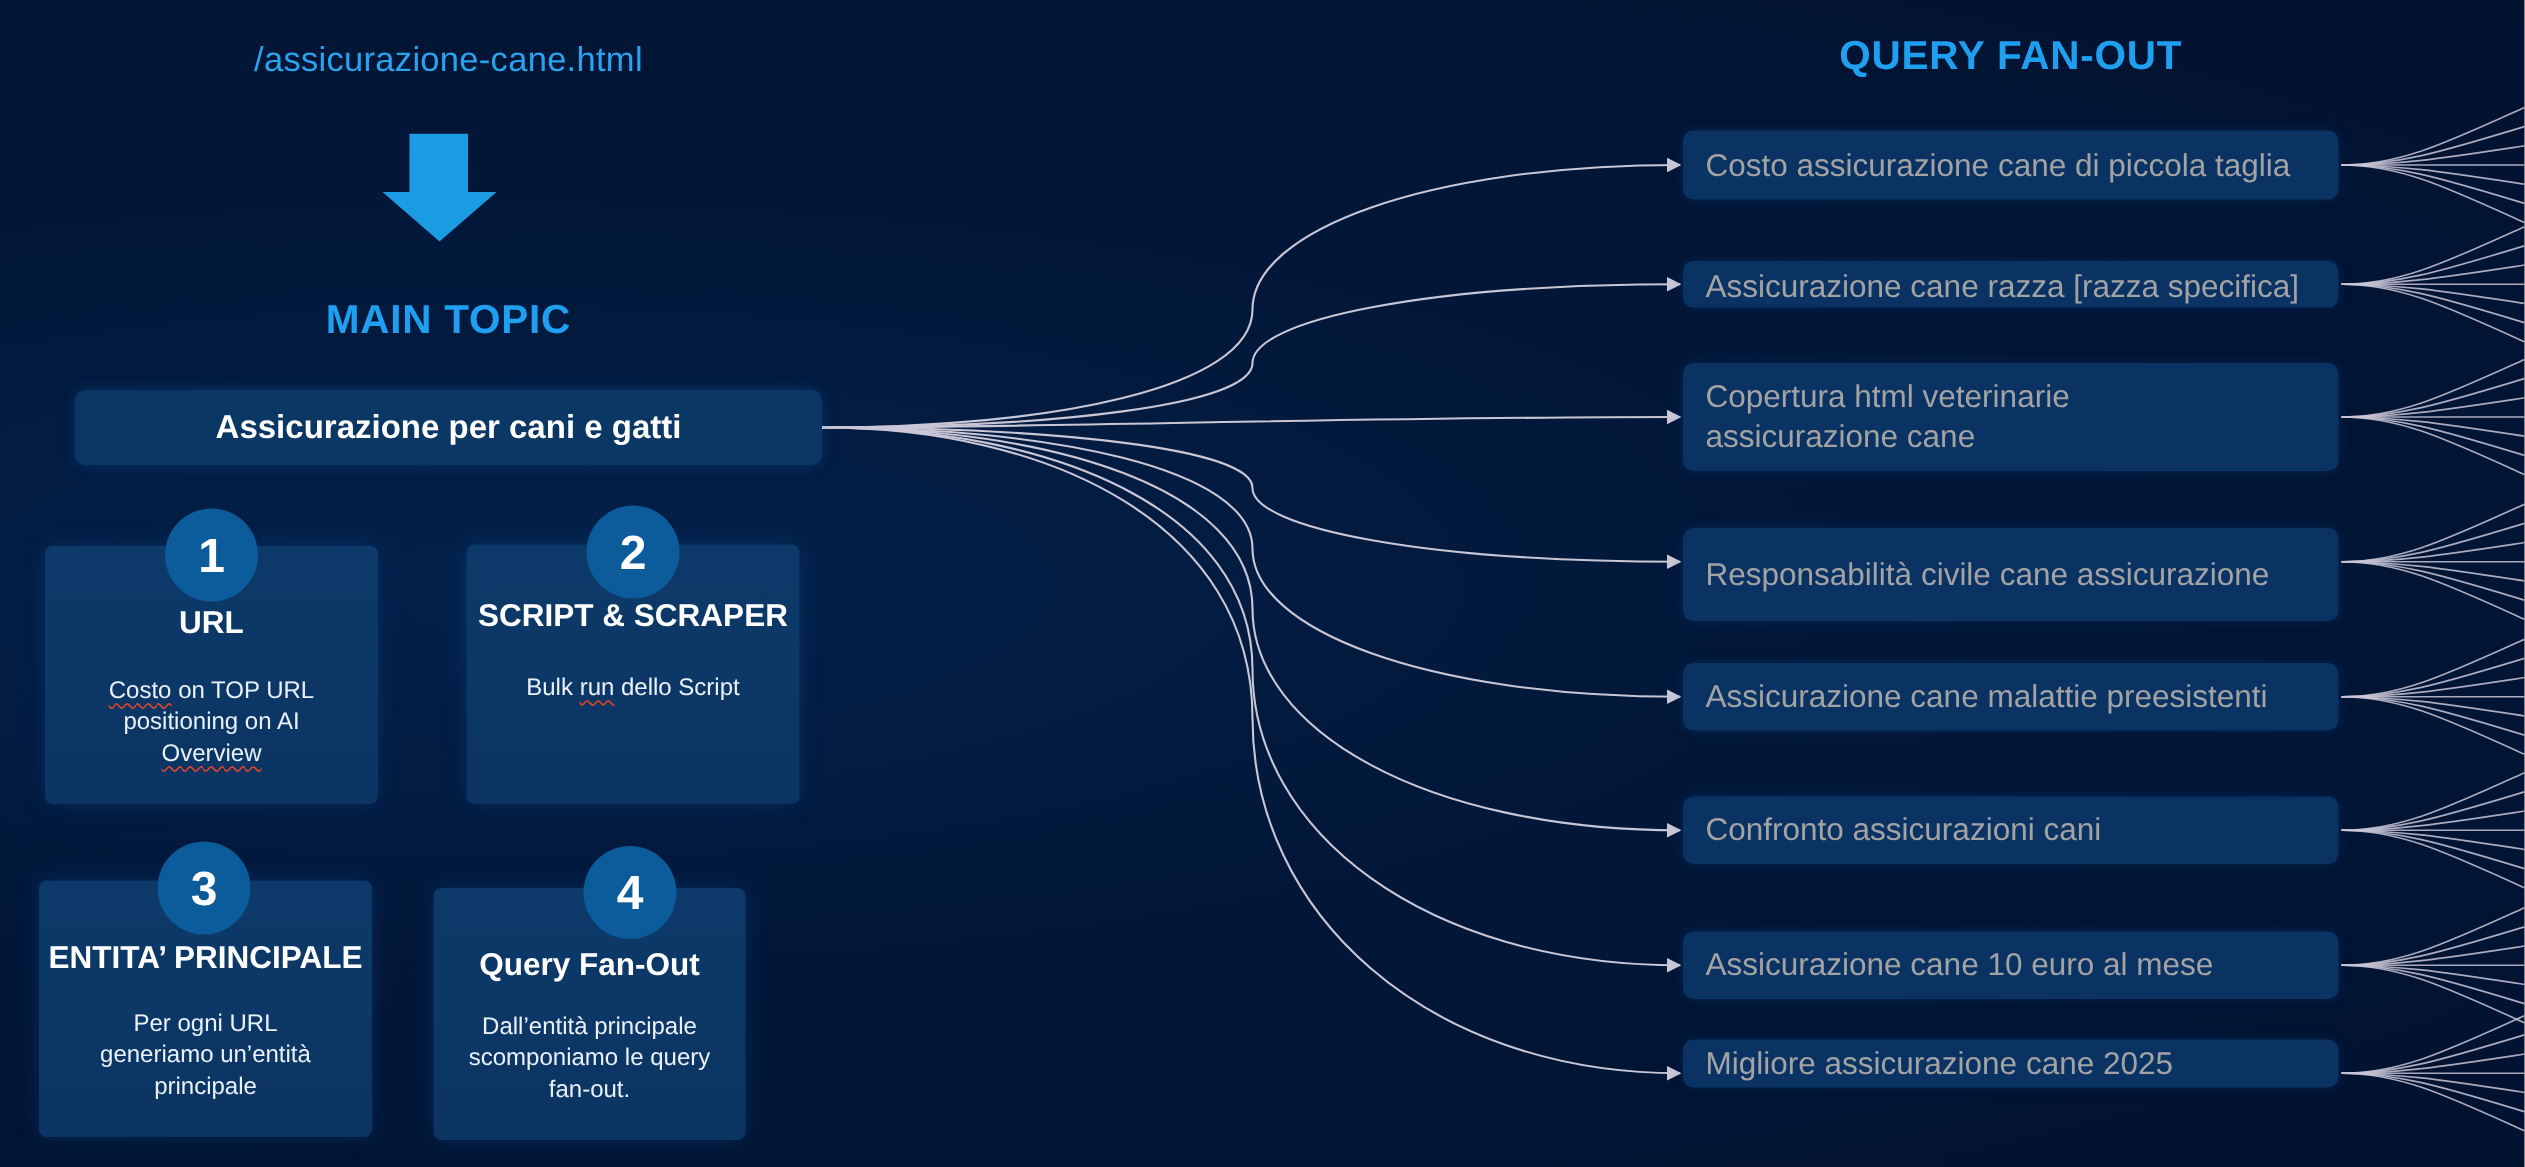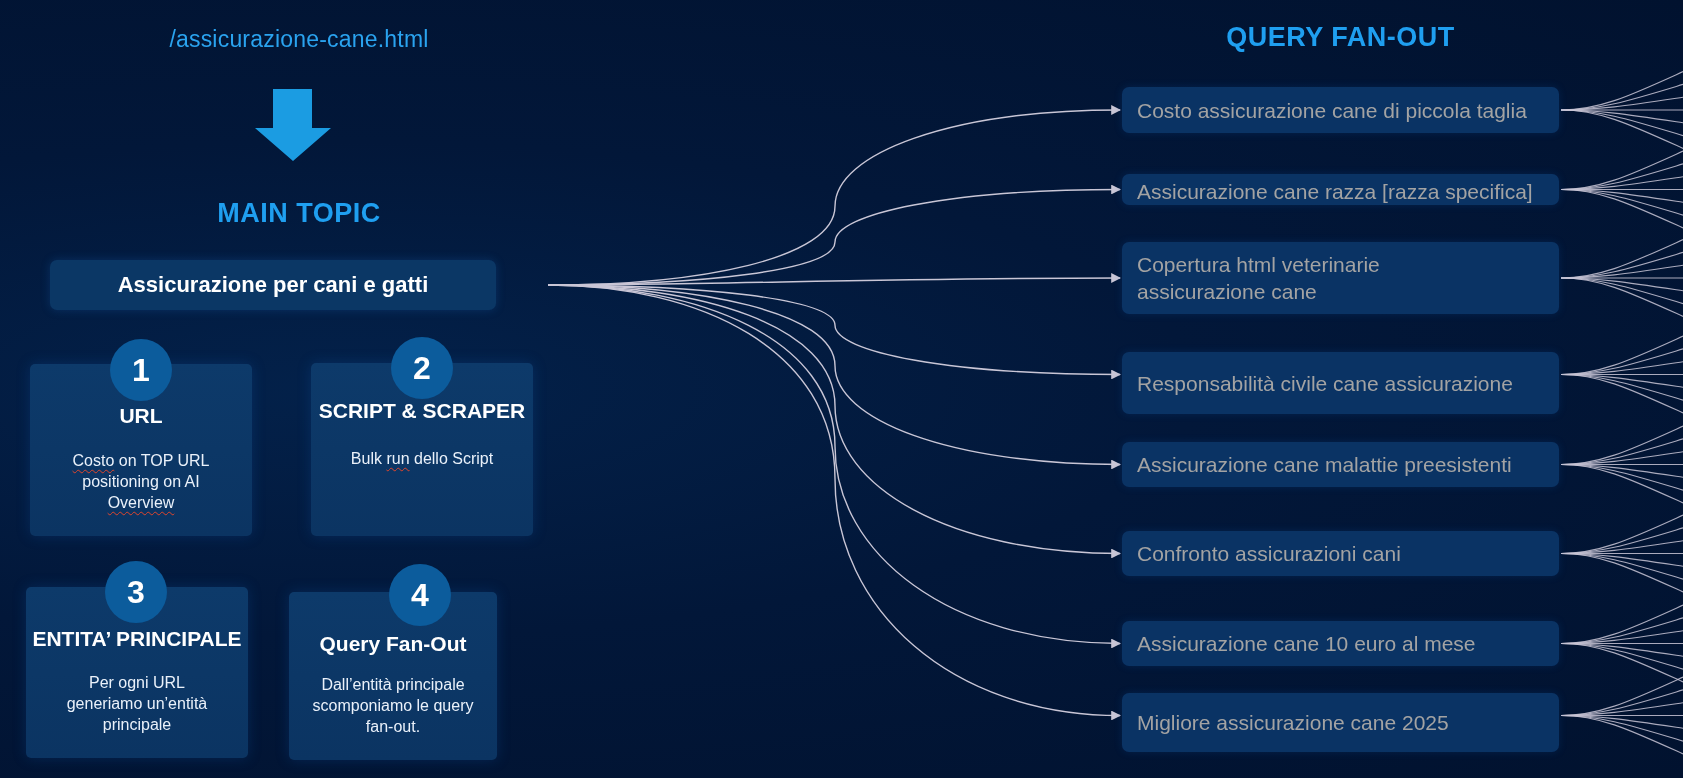--- a/index.html
+++ b/index.html
@@ -15,21 +15,21 @@
     left:0; width:598px; top:26px; text-align:center;
     font-size:23px; color:#2aa3ef; letter-spacing:0.2px;
   }
   .down-arrow { left:255px; top:89px; width:76px; height:72px; }
   .section-title {
     font-weight:bold; color:#1f9ff0; font-size:27px; letter-spacing:0.5px; text-align:center;
   }
   .main-title { left:50px; width:498px; top:198px; }
   .qf-title { left:1122px; width:437px; top:22px; }
   .topic-box {
-    left:50px; top:260px; width:446px; height:50px; border-radius:7px;
+    left:50px; top:260px; width:498px; height:50px; border-radius:7px;
     background:#0b3765; display:flex; align-items:center; justify-content:center;
     font-weight:bold; font-size:22px; color:#ffffff;
     box-shadow: 0 0 10px rgba(30,110,200,0.25);
   }
   .card {
     background: linear-gradient(180deg, #0d3a6a 0%, #0b3462 100%);
     border-radius:5px; text-align:center;
     box-shadow: 0 0 14px rgba(20,90,180,0.25);
   }
   .card .num {
@@ -182,15 +182,15 @@
 </div>
 <div class="query-box" style="top:442px; height:45px;">
   <span>Assicurazione cane malattie preesistenti</span>
 </div>
 <div class="query-box" style="top:531px; height:45px;">
   <span>Confronto assicurazioni cani</span>
 </div>
 <div class="query-box" style="top:621px; height:45px;">
   <span>Assicurazione cane 10 euro al mese</span>
 </div>
-<div class="query-box" style="top:693px; height:59px;">
+<div class="query-box" style="top:693px; height:32px;">
   <span>Migliore assicurazione cane 2025</span>
 </div>
 
 </body></html>

